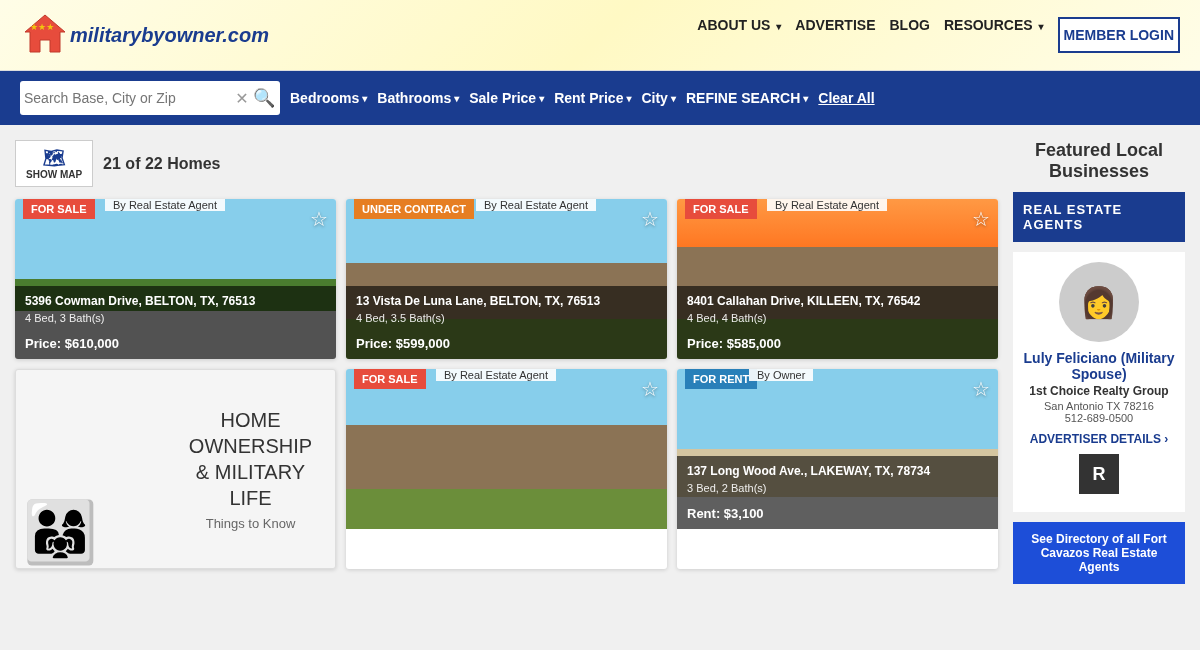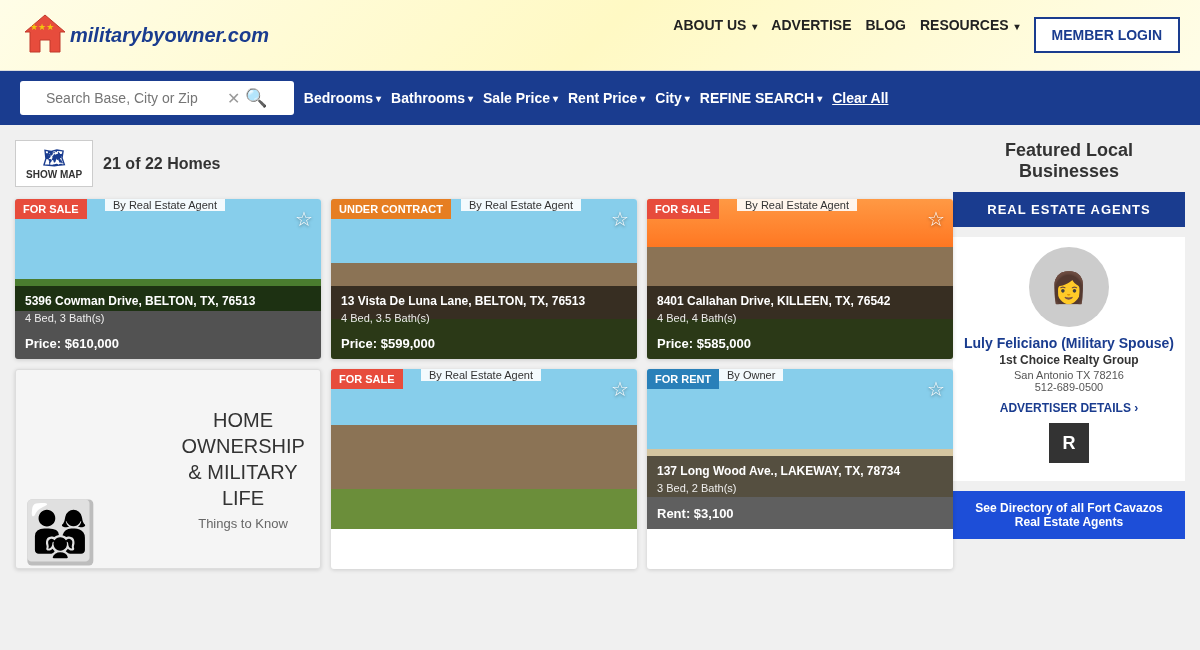--- a/index.html
+++ b/index.html
@@ -7,67 +7,67 @@
 
     
     .header { background: linear-gradient(135deg, #fffde7 0%, #fff9c4 50%, #fffde7 100%); padding: 10px 20px; display: flex; align-items: center; justify-content: space-between; border-bottom: 1px solid #ddd; }
     .logo { display: flex; align-items: center; }
     .logo-wrapper { display: flex; flex-direction: column; align-items: flex-start; }
     .logo-brand { display: flex; align-items: center; }
 
     .nav { display: flex; align-items: flex-start; gap: 14px; }
     .nav a { text-decoration: none; color: #222; font-size: 14px; font-weight: 600; }
     .nav .dropdown-arrow { font-size: 10px; margin-left: 2px; }
-    .member-login-btn { border: 2px solid #1a3c8f; color: #1a3c8f; padding: 8px 16px; font-weight: bold; font-size: 14px; background: white; cursor: pointer; }
+    .member-login-btn { border: 2px solid #1a3c8f; color: #1a3c8f; padding: 8px 4px; font-weight: bold; font-size: 14px; background: white; cursor: pointer; }
 
     
     .search-bar { background: #1a3c8f; padding: 10px 20px; display: flex; align-items: center; gap: 10px; }
-    .search-input-wrapper { display: flex; align-items: center; background: white; padding: 6px 26px; border-radius: 3px; min-width: 260px; }
+    .search-input-wrapper { display: flex; align-items: center; background: white; padding: 6px 4px; border-radius: 3px; min-width: 260px; }
     .search-input { border: none; outline: none; font-size: 14px; flex: 1; color: #555; }
     .search-clear { color: #999; cursor: pointer; margin-right: 5px; font-size: 16px; }
     .search-icon { color: #1a3c8f; font-size: 18px; cursor: pointer; }
     .filter-btn { background: none; border: none; color: white; font-size: 14px; font-weight: 600; cursor: pointer; display: flex; align-items: center; gap: 3px; }
     .filter-btn .arrow { font-size: 10px; }
     .clear-btn { background: none; border: none; color: white; font-size: 14px; font-weight: 600; cursor: pointer; text-decoration: underline; }
 
     
     .main-content { display: flex; gap: 0; padding: 15px; background: #f0f0f0; }
     .listings-area { flex: 1; }
-    .sidebar { width: 232px; flex-shrink: 0; }
+    .sidebar { width: 172px; margin-left: 15px; flex-shrink: 0; }
 
     
     .listings-header { display: flex; align-items: center; gap: 10px; margin-bottom: 12px; }
     .show-map-btn { border: 1px solid #ccc; background: white; padding: 6px 10px; cursor: pointer; display: flex; flex-direction: column; align-items: center; font-size: 10px; font-weight: bold; color: #333; }
     .show-map-icon { font-size: 18px; color: #1a3c8f; }
     .listings-count { font-size: 16px; font-weight: bold; color: #333; }
 
     
     .property-grid { display: grid; grid-template-columns: repeat(3, 1fr); gap: 10px; }
 
     .property-card { background: white; border-radius: 3px; overflow: hidden; box-shadow: 0 1px 4px rgba(0,0,0,0.15); position: relative; cursor: pointer; }
     .property-img-container { position: relative; height: 160px; overflow: hidden; }
-    .badge { position: absolute; top: 0; left: 0; padding: 4px 8px; font-size: 11px; font-weight: bold; color: white; text-transform: uppercase; }
+    .badge { position: absolute; top: 0; left: 8px; padding: 4px 8px; font-size: 11px; font-weight: bold; color: white; text-transform: uppercase; }
     .badge-for-sale { background: #e74c3c; }
     .badge-under-contract { background: #e67e22; }
     .badge-for-rent { background: #2980b9; }
     .agent-label { position: absolute; top: 0; left: 90px; padding: 0 8px; font-size: 11px; color: #333; background: rgba(255,255,255,0.9); }
     .favorite-btn { position: absolute; top: 8px; right: 8px; background: none; border: none; font-size: 20px; color: white; cursor: pointer; text-shadow: 0 1px 3px rgba(0,0,0,0.5); }
     .property-info { padding: 8px 10px; background: rgba(0,0,0,0.6); position: absolute; bottom: 0; left: 0; right: 0; color: white; }
     .property-address { font-size: 12px; font-weight: bold; line-height: 1.3; }
     .property-details { font-size: 11px; margin-top: 2px; opacity: 0.9; }
     .property-price { font-size: 13px; font-weight: bold; margin-top: 12px; }
 
     
     .promo-card { background: #f5f5f5; border-radius: 3px; overflow: hidden; display: flex; flex-direction: column; align-items: center; justify-content: center; padding: 15px; text-align: center; border: 1px solid #ddd; position: relative; }
     .promo-title { font-size: 20px; font-weight: normal; color: #333; line-height: 1.3; margin-left: 70px; }
     .promo-subtitle { font-size: 13px; color: #666; margin-top: 5px; margin-left: 70px; }
 
     
     .sidebar-title { font-size: 18px; font-weight: bold; color: #333; text-align: center; margin-bottom: 10px; }
-    .sidebar-section-btn { background: #1a3c8f; color: white; text-align: center; padding: 10px; font-size: 13px; font-weight: bold; letter-spacing: 1px; cursor: pointer; margin-bottom: 10px; }
+    .sidebar-section-btn { background: #1a3c8f; color: white; padding: 10px; font-size: 13px; font-weight: bold; letter-spacing: 1px; cursor: pointer; margin-bottom: 10px; }
     .agent-card { background: white; padding: 10px; text-align: center; margin-bottom: 10px; }
     .agent-photo { width: 80px; height: 80px; border-radius: 50%; background: #ccc; margin: 0 auto 8px; overflow: hidden; display: flex; align-items: center; justify-content: center; font-size: 30px; color: #888; }
     .agent-name { font-size: 14px; font-weight: bold; color: #1a3c8f; margin-bottom: 2px; }
     .agent-company { font-size: 12px; font-weight: bold; color: #333; margin-bottom: 2px; }
     .agent-location { font-size: 11px; color: #555; }
     .agent-phone { font-size: 11px; color: #555; }
     .agent-link { font-size: 12px; color: #1a3c8f; font-weight: bold; text-decoration: none; display: block; margin-top: 8px; }
     .realtor-logo { width: 40px; height: 40px; background: #333; color: white; display: flex; align-items: center; justify-content: center; font-weight: bold; font-size: 18px; margin: 8px auto; }
     .dir-btn { background: #1d4ed8; color: white; padding: 10px; text-align: center; font-size: 12px; font-weight: bold; cursor: pointer; margin-top: 5px; }
 

